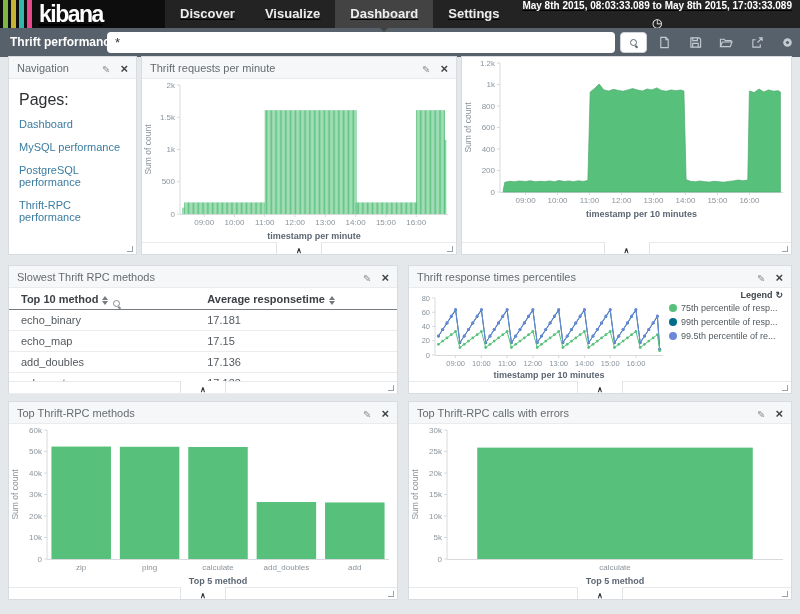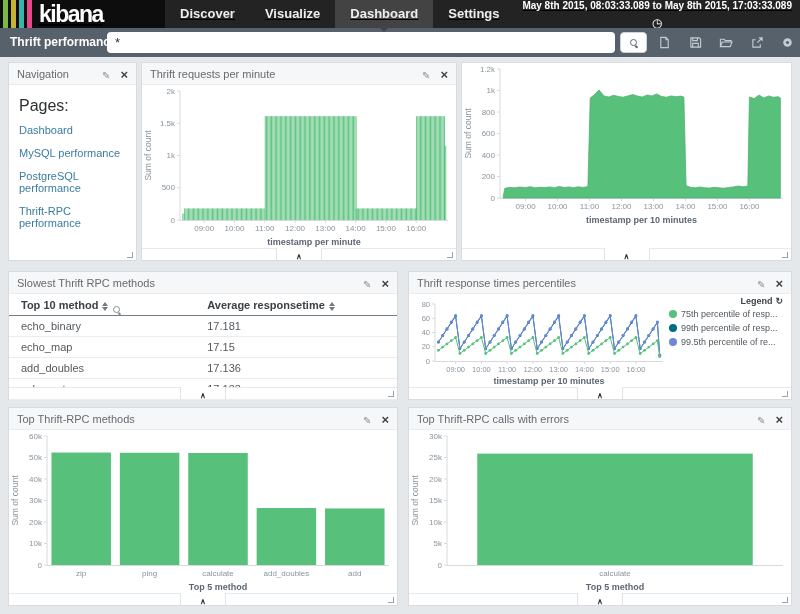--- a/index.html
+++ b/index.html
@@ -27,21 +27,21 @@
   .search-btn { position:absolute; left:620px; top:4px; width:27px; height:21px; background:#fff; border:1px solid #cfd4d9; border-radius:4px; cursor:pointer; display:flex; align-items:center; justify-content:center; }
   .mag { position:relative; width:8px; height:8px; }
   .mag::before { content:""; position:absolute; left:0; top:0; width:5px; height:5px; border:1.5px solid #5b6670; border-radius:50%; }
   .mag::after { content:""; position:absolute; left:6px; top:6px; width:3px; height:1.5px; background:#5b6670; transform:rotate(45deg); transform-origin:0 0; }
   .mag.small { transform:scale(0.8); opacity:.75; }
   .toolbar-icons { position:absolute; left:656px; top:0; width:140px; height:29px; display:flex; align-items:center; justify-content:space-between; }
   .tool-btn { background:none; border:none; cursor:pointer; padding:2px; line-height:0; }
   .tool-btn svg { stroke:#c3cbd2; fill:none; stroke-width:1.2; }
 
   
-  .content { position:absolute; top:57px; left:0; width:800px; height:557px; }
+  .content { position:absolute; top:51px; left:0; width:800px; height:557px; }
   .panel { position:absolute; background:#fff; border:1px solid #d8dce0; }
   .panel-header { height:22px; background:#f6f7f8; border-bottom:1px solid #e9ebed; display:flex; align-items:center; padding:0 8px; }
   .panel-title { font-size:11px; color:#666b70; flex:1; overflow:hidden; white-space:nowrap; }
   .ph-icons { display:flex; gap:10px; align-items:center; }
   .icon-pencil::before { content:"✎"; font-size:10px; color:#8a9096; }
   .icon-close::before { content:"×"; font-size:13px; font-weight:bold; color:#3e4347; line-height:10px; }
   .panel-footer { position:absolute; left:0; right:0; bottom:0; height:12px; background:#fff; border-top:1px solid #e7eaec; }
   .collapse-tab { position:absolute; left:50%; transform:translateX(-50%); top:-1px; width:46px; height:12px; background:#fff; border-left:1px solid #e0e4e7; border-right:1px solid #e0e4e7; display:flex; align-items:center; justify-content:center; cursor:pointer; }
   .icon-chevron::before { content:"∧"; font-size:8px; font-weight:bold; color:#2f3338; line-height:8px; }
   .resize-handle { position:absolute; right:3px; bottom:2px; width:6px; height:6px; border-right:1px solid #9aa1a7; border-bottom:1px solid #9aa1a7; cursor:nwse-resize; }

